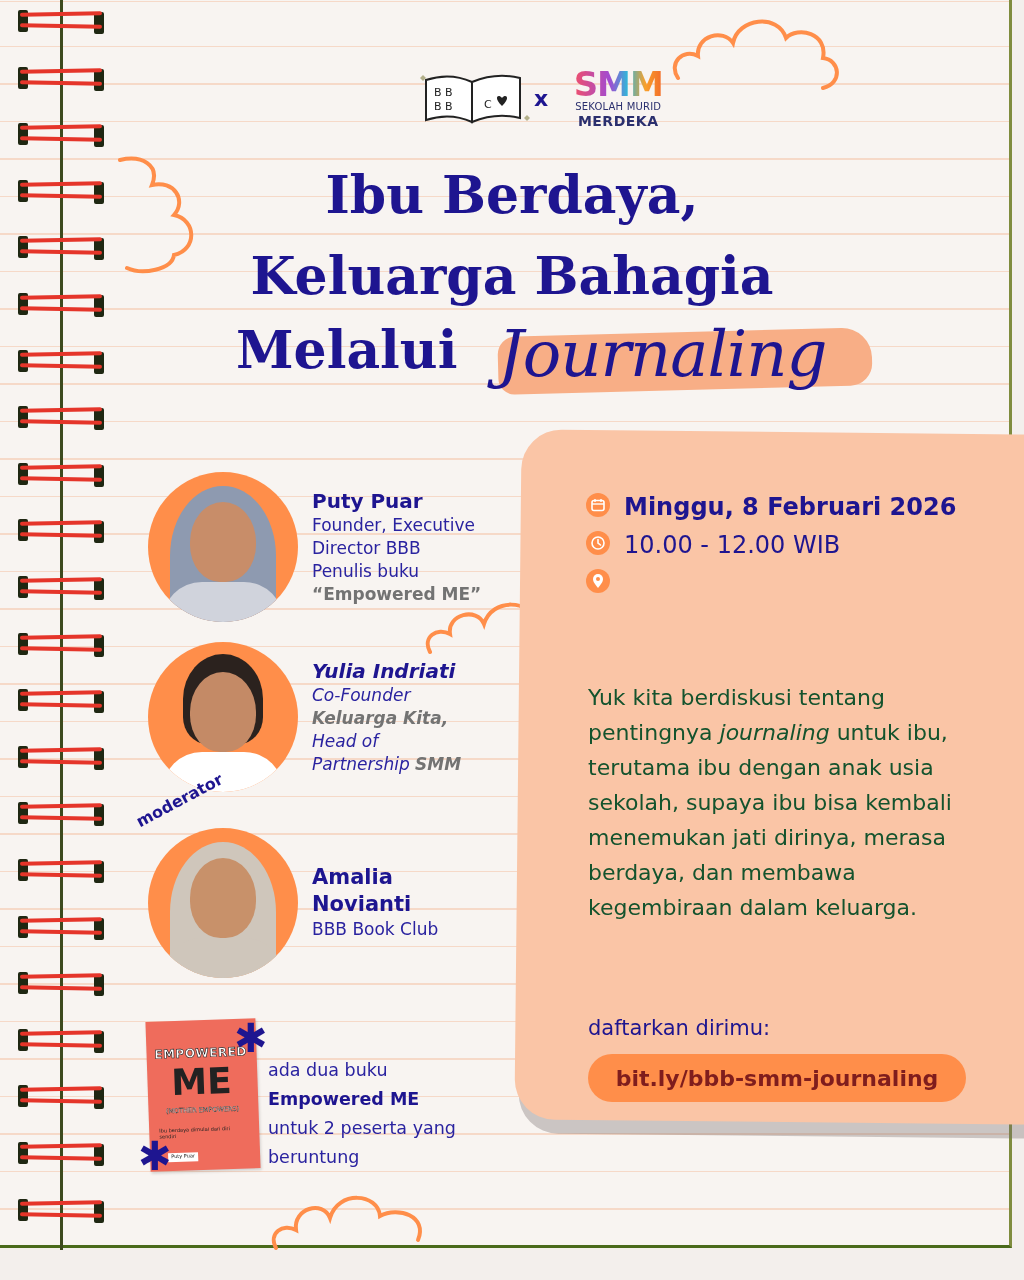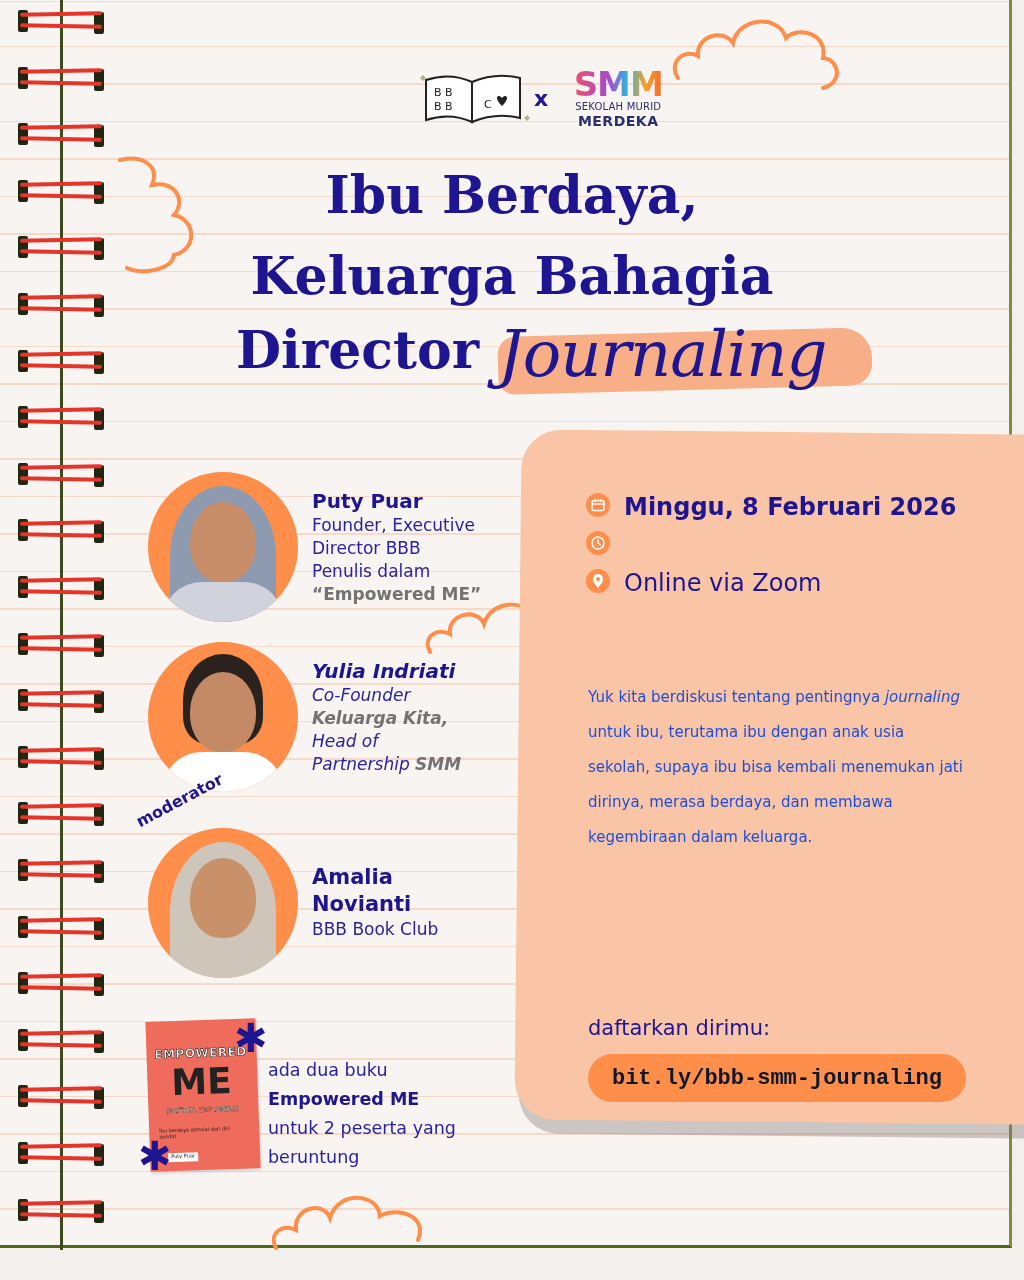--- a/index.html
+++ b/index.html
@@ -56,25 +56,25 @@
     background: #fac5a6; border-radius: 40px 0 0 40px;
     transform: rotate(0.6deg);
     box-shadow: 4px 14px 0 rgba(120,110,110,0.35);
   }
   .info { position: absolute; left: 586px; top: 493px; }
   .info-row { display: flex; height: 38px; }
   .info-icon { width: 24px; height: 24px; border-radius: 50%; background: #ff8e4a; margin-right: 14px; display: flex; align-items: center; justify-content: center; color: #fff; font-size: 14px; }
   .info-text { font-size: 24px; color: #1e1590; }
   .info-text.bold { font-weight: bold; }
 
-  .desc { position: absolute; left: 588px; top: 680px; width: 380px; font-size: 15px; line-height: 35px; color: #1d4ed8; }
+  .desc { position: absolute; left: 588px; top: 680px; width: 380px; font-size: 22px; line-height: 35px; color: #14532d; }
   .desc i { font-style: italic; }
 
   .register-label { position: absolute; left: 588px; top: 1016px; font-size: 21px; color: #1e1590; }
-  .register-link { position: absolute; left: 588px; top: 1054px; height: 48px; width: 378px; border-radius: 24px; background: #ff8e4a; color: #0f172a; font-weight: bold; font-size: 22px; display: flex; align-items: center; justify-content: center; font-family: Liberation Mono, monospace; }
+  .register-link { position: absolute; left: 588px; top: 1054px; height: 48px; width: 378px; border-radius: 24px; background: #ff8e4a; color: #7f1d1d; font-weight: bold; font-size: 22px; display: flex; align-items: center; justify-content: center; }
 
   .speaker { position: absolute; left: 148px; }
   .avatar { position: absolute; left: 0; top: 0; width: 150px; height: 150px; border-radius: 50%; background: #ff8e4a; overflow: hidden; }
   .avatar .face { position: absolute; left: 42px; top: 30px; width: 66px; height: 80px; border-radius: 50% 50% 46% 46%; background: #c9906a; }
   .avatar .veil { position: absolute; left: 22px; top: 14px; width: 106px; height: 140px; border-radius: 50% 50% 20% 20%; }
   .avatar .body { position: absolute; left: 14px; top: 110px; width: 122px; height: 60px; border-radius: 40px 40px 0 0; }
   .sp-info { position: absolute; left: 164px; top: 0; width: 210px; }
   .sp-name { font-weight: bold; font-size: 20px; line-height: 26px; color: #1e1590; }
   .sp-line { font-size: 17px; line-height: 23px; color: #2a23a0; }
   .sp-line b { font-weight: bold; color: #737373; }
@@ -276,21 +276,21 @@
       <span class="smm-mark">SMM</span>
       <span class="smm-sub">SEKOLAH MURID</span>
       <span class="smm-sub2">MERDEKA</span>
     </div>
   </div>
 
   <div class="title t1">Ibu Berdaya,</div>
   <div class="title t2">Keluarga Bahagia</div>
   <div class="t3-wrap">
     <div class="brush"></div>
-    <span class="t3">Director</span>
+    <span class="t3">Melalui</span>
     <span class="script">Journaling</span>
   </div>
 
   <div class="card"></div>
   <div class="info">
     <div class="info-row">
       <span class="info-icon">
         <svg width="14" height="14" viewBox="0 0 14 14">
             <rect x="1" y="2.5" width="12" height="10" rx="2" fill="none" stroke="#fff" stroke-width="1.6"></rect>
             <line x1="1" y1="6" x2="13" y2="6" stroke="#fff" stroke-width="1.4"></line>
@@ -300,48 +300,48 @@
       </span>
       <span class="info-text bold">Minggu, 8 Februari 2026</span>
     </div>
     <div class="info-row">
       <span class="info-icon">
         <svg width="16" height="16" viewBox="0 0 16 16">
             <circle cx="8" cy="8" r="6" fill="none" stroke="#fff" stroke-width="1.6"></circle>
             <path d="M8 4.5 L8 8 L10.5 10" fill="none" stroke="#fff" stroke-width="1.6" stroke-linecap="round"></path>
           </svg>
       </span>
+      <span class="info-text">10.00 - 12.00 WIB</span>
     </div>
     <div class="info-row">
       <span class="info-icon">
         <svg width="12" height="16" viewBox="0 0 12 16">
             <path d="M6 15 C2 10 1 8 1 6 A5 5 0 0 1 11 6 C11 8 10 10 6 15 Z" fill="#fff"></path>
             <circle cx="6" cy="6" r="2" fill="#ff8e4a"></circle>
           </svg>
       </span>
-      <span class="info-text">Online via Zoom</span>
     </div>
   </div>
 
   <p class="desc"><span>Yuk kita berdiskusi tentang pentingnya </span><i>journaling</i><span> untuk ibu, terutama ibu dengan anak usia sekolah, supaya ibu bisa kembali menemukan jati dirinya, merasa berdaya, dan membawa kegembiraan dalam keluarga.</span></p>
 
   <div class="register-label">daftarkan dirimu:</div>
   <div class="register-link">bit.ly/bbb-smm-journaling</div>
 
   <div class="speaker" style="top:472px;">
     <div class="avatar">
       <div class="veil" style="background:#8e9ab0;"></div>
       <div class="face" style="background:#c88d69;"></div>
       <div class="body" style="background:#d0d3dc;"></div>
     </div>
     <div class="sp-info" style="top:16px;">
       <div class="sp-name">Puty Puar</div>
       <div class="sp-line">Founder, Executive</div>
       <div class="sp-line">Director BBB</div>
-      <div class="sp-line">Penulis dalam</div>
+      <div class="sp-line">Penulis buku</div>
       <div class="sp-line"><b>“Empowered ME”</b></div>
     </div>
   </div>
 
   <div class="speaker" style="top:642px;">
     <div class="avatar">
       <div class="veil" style="background:#2b221e;border-radius:50% 50% 30% 30%;width:80px;height:90px;left:35px;top:12px;"></div>
       <div class="face" style="background:#c48a66;"></div>
       <div class="body" style="background:#ffffff;"></div>
     </div>

